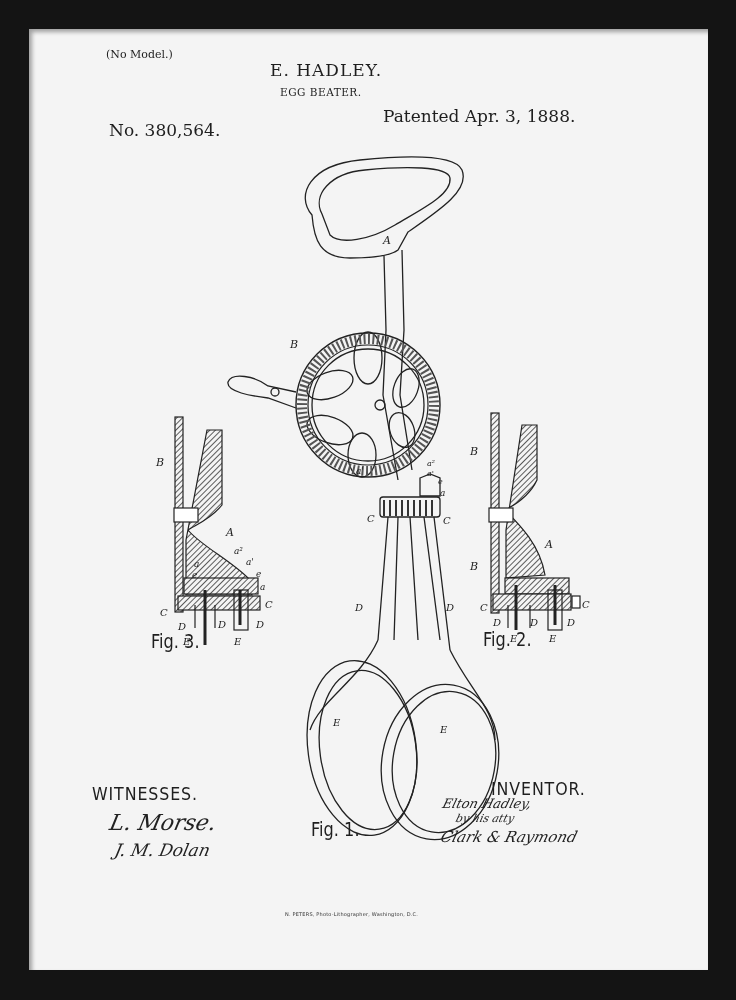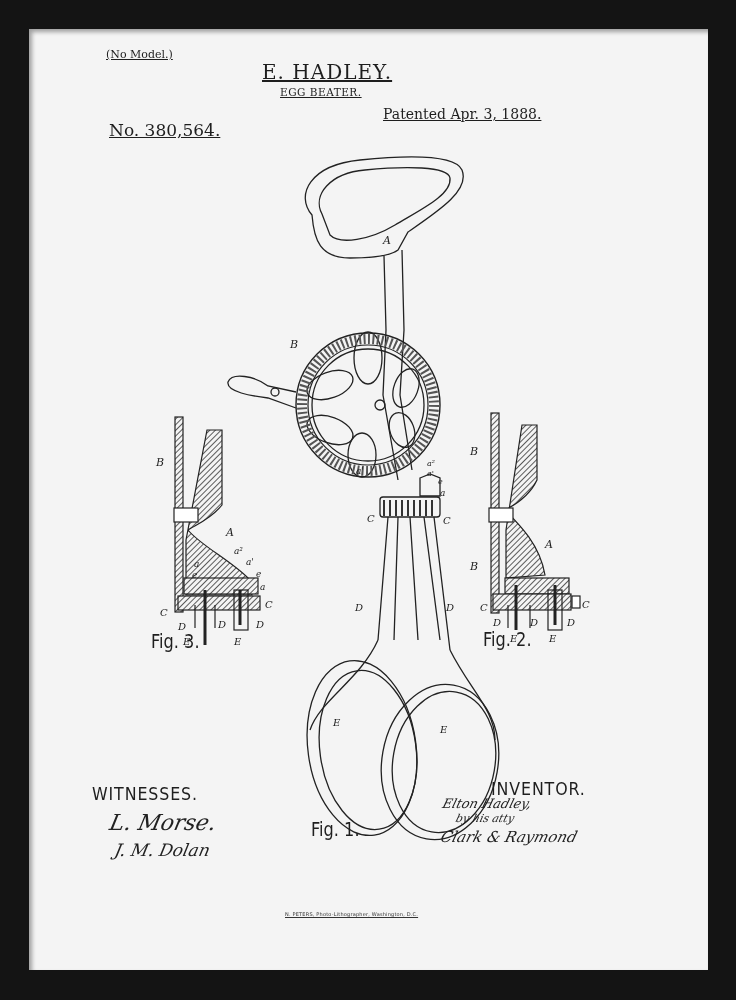--- a/index.html
+++ b/index.html
@@ -1,24 +1,24 @@
 <!DOCTYPE html>
 <html><head>
 <meta charset="utf-8">
 <style>
   html, body { margin:0; padding:0; }
   body { width:736px; height:1000px; background:#121212; position:relative; overflow:hidden; font-family:"Liberation Serif", serif; }
   .frame { position:absolute; left:0; top:0; width:736px; height:1000px; background:#141414; }
   .paper { position:absolute; left:29px; top:29px; width:679px; height:941px; background:#f4f4f4; box-shadow: inset 3px 3px 4px rgba(0,0,0,0.35); }
-  .txt { position:absolute; color:#1e1e1e; white-space:nowrap;text-decoration:underline; }
+  .txt { position:absolute; color:#1e1e1e; white-space:nowrap; }
   .no-model { left:106px; top:48px; font-size:11px; font-family:"DejaVu Serif", serif; }
-  .inventor-name { left:262px; top:60px; font-size:20px; font-family:"DejaVu Serif", serif; letter-spacing:1px; }
+  .inventor-name { left:270px; top:60px; font-size:17px; font-family:"DejaVu Serif", serif; letter-spacing:1px; }
   .title { left:280px; top:86px; font-size:10.5px; font-family:"DejaVu Serif", serif; letter-spacing:0.5px; }
   .patent-no { left:109px; top:120px; font-size:17px; font-family:"DejaVu Serif", serif; }
-  .patent-date { left:383px; top:106px; font-size:14px; font-family:"DejaVu Serif", serif; }
+  .patent-date { left:383px; top:106px; font-size:17px; font-family:"DejaVu Serif", serif; }
   .fig { position:absolute; font-family:"DejaVu Sans", sans-serif; font-size:19px; color:#1e1e1e; transform:scaleX(0.85); transform-origin:left; }
   .fig3 { left:151px; top:630px; }
   .fig2 { left:483px; top:628px; }
   .fig1 { left:311px; top:818px; }
   .hdr { position:absolute; font-family:"DejaVu Sans", sans-serif; font-size:18px; color:#1e1e1e; letter-spacing:1px; transform:scaleX(0.88); transform-origin:left; }
   .witnesses { left:92px; top:783px; }
   .inventor-h { left:491px; top:778px; }
   .sig { position:absolute; font-family:"DejaVu Serif", serif; font-style:italic; color:#222; }
   .sig-morse { left:110px; top:810px; font-size:22px; transform:skewX(-12deg); }
   .sig-dolan { left:115px; top:840px; font-size:17px; transform:skewX(-12deg); }

